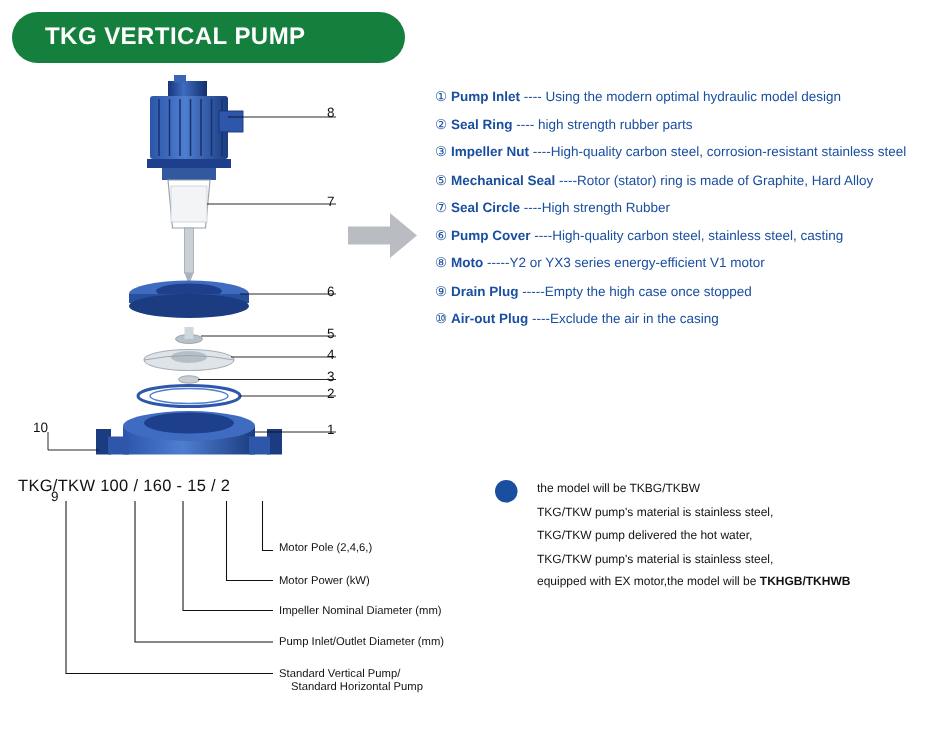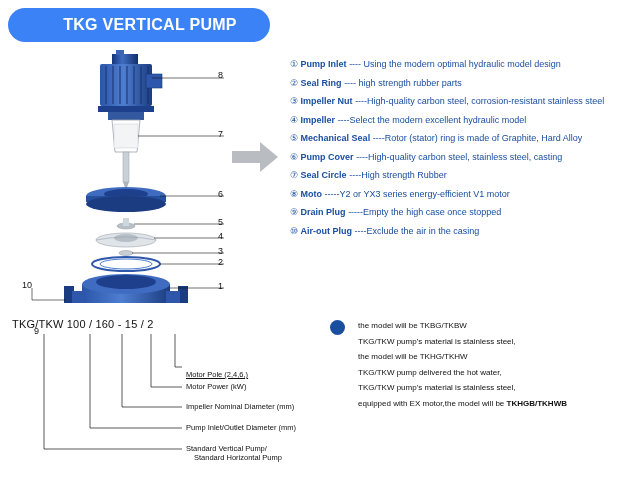--- a/index.html
+++ b/index.html
@@ -14,26 +14,25 @@
     position: relative;
     width: 617px; height: 500px;
     background: #ffffff;
   }
 
   
   .title-banner {
     position: absolute;
     left: 8px; top: 8px;
     width: 262px; height: 34px;
-    background: #3b82f6;
+    background: #15803d;
     border-radius: 17px 17px 17px 17px;
     display: flex;
     align-items: center;
     padding-left: 22px;
-    justify-content: center;
   }
   .title-banner .title-text {
     color: #ffffff;
     font-size: 16px;
     font-weight: bold;
     letter-spacing: 0.3px;
     white-space: nowrap;
   }
 
   
@@ -258,44 +257,37 @@
     </div>
     <div class="legend-row">
       <span class="legend-text">
         <span>③</span>
         <span class="part">Impeller Nut</span>
         <span>----High-quality carbon steel, corrosion-resistant stainless steel</span>
       </span>
     </div>
     <div class="legend-row">
       <span class="legend-text">
-        <span>④</span>
-        <span class="part">Impeller</span>
-        <span>----Select the modern excellent hydraulic model</span>
-      </span>
-    </div>
-    <div class="legend-row">
-      <span class="legend-text">
         <span>⑤</span>
         <span class="part">Mechanical Seal</span>
         <span>----Rotor (stator) ring is made of Graphite, Hard Alloy</span>
       </span>
     </div>
     <div class="legend-row">
       <span class="legend-text">
+        <span>⑦</span>
+        <span class="part">Seal Circle</span>
+        <span>----High strength Rubber</span>
+      </span>
+    </div>
+    <div class="legend-row">
+      <span class="legend-text">
         <span>⑥</span>
         <span class="part">Pump Cover</span>
         <span>----High-quality carbon steel, stainless steel, casting</span>
-      </span>
-    </div>
-    <div class="legend-row">
-      <span class="legend-text">
-        <span>⑦</span>
-        <span class="part">Seal Circle</span>
-        <span>----High strength Rubber</span>
       </span>
     </div>
     <div class="legend-row">
       <span class="legend-text">
         <span>⑧</span>
         <span class="part">Moto</span>
         <span>-----Y2 or YX3 series energy-efficient V1 motor</span>
       </span>
     </div>
     <div class="legend-row">
@@ -319,33 +311,32 @@
 
     <svg width="300" height="176" style="position:absolute;left:0;top:0;">
 
       <path class="sep-line" d="M163 22 L163 55 L170 55"></path>
       <path class="sep-line" d="M139 22 L139 75 L170 75"></path>
       <path class="sep-line" d="M110 22 L110 95 L170 95"></path>
       <path class="sep-line" d="M78 22 L78 116 L170 116"></path>
       <path class="sep-line" d="M32 22 L32 137 L170 137"></path>
     </svg>
 
-    <div class="model-desc" style="left:174px; top:58px;text-decoration:underline;">Motor Pole (2,4,6,)</div>
+    <div class="model-desc" style="left:174px; top:48px;">Motor Pole (2,4,6,)</div>
     <div class="model-desc" style="left:174px; top:70px;">Motor Power  (kW)</div>
     <div class="model-desc" style="left:174px; top:90px;">Impeller Nominal Diameter (mm)</div>
     <div class="model-desc" style="left:174px; top:111px;">Pump Inlet/Outlet Diameter (mm)</div>
     <div class="model-desc" style="left:174px; top:132px;">Standard Vertical Pump/</div>
     <div class="model-desc" style="left:182px; top:141px;">Standard Horizontal Pump</div>
   </div>
 
   <div class="notes">
     <span class="note-dot"></span>
     <div class="note-line">the model will be TKBG/TKBW</div>
     <div class="note-line">TKG/TKW pump's material is stainless steel,</div>
-    <div class="note-line">the model will be TKHG/TKHW</div>
     <div class="note-line">TKG/TKW pump delivered the hot water,</div>
     <div class="note-line">TKG/TKW pump's material is stainless steel,</div>
     <div class="note-line">
       <span>equipped with EX motor,the model will be </span><b>TKHGB/TKHWB</b>
     </div>
   </div>
 
 </div>
 
 </body></html>

